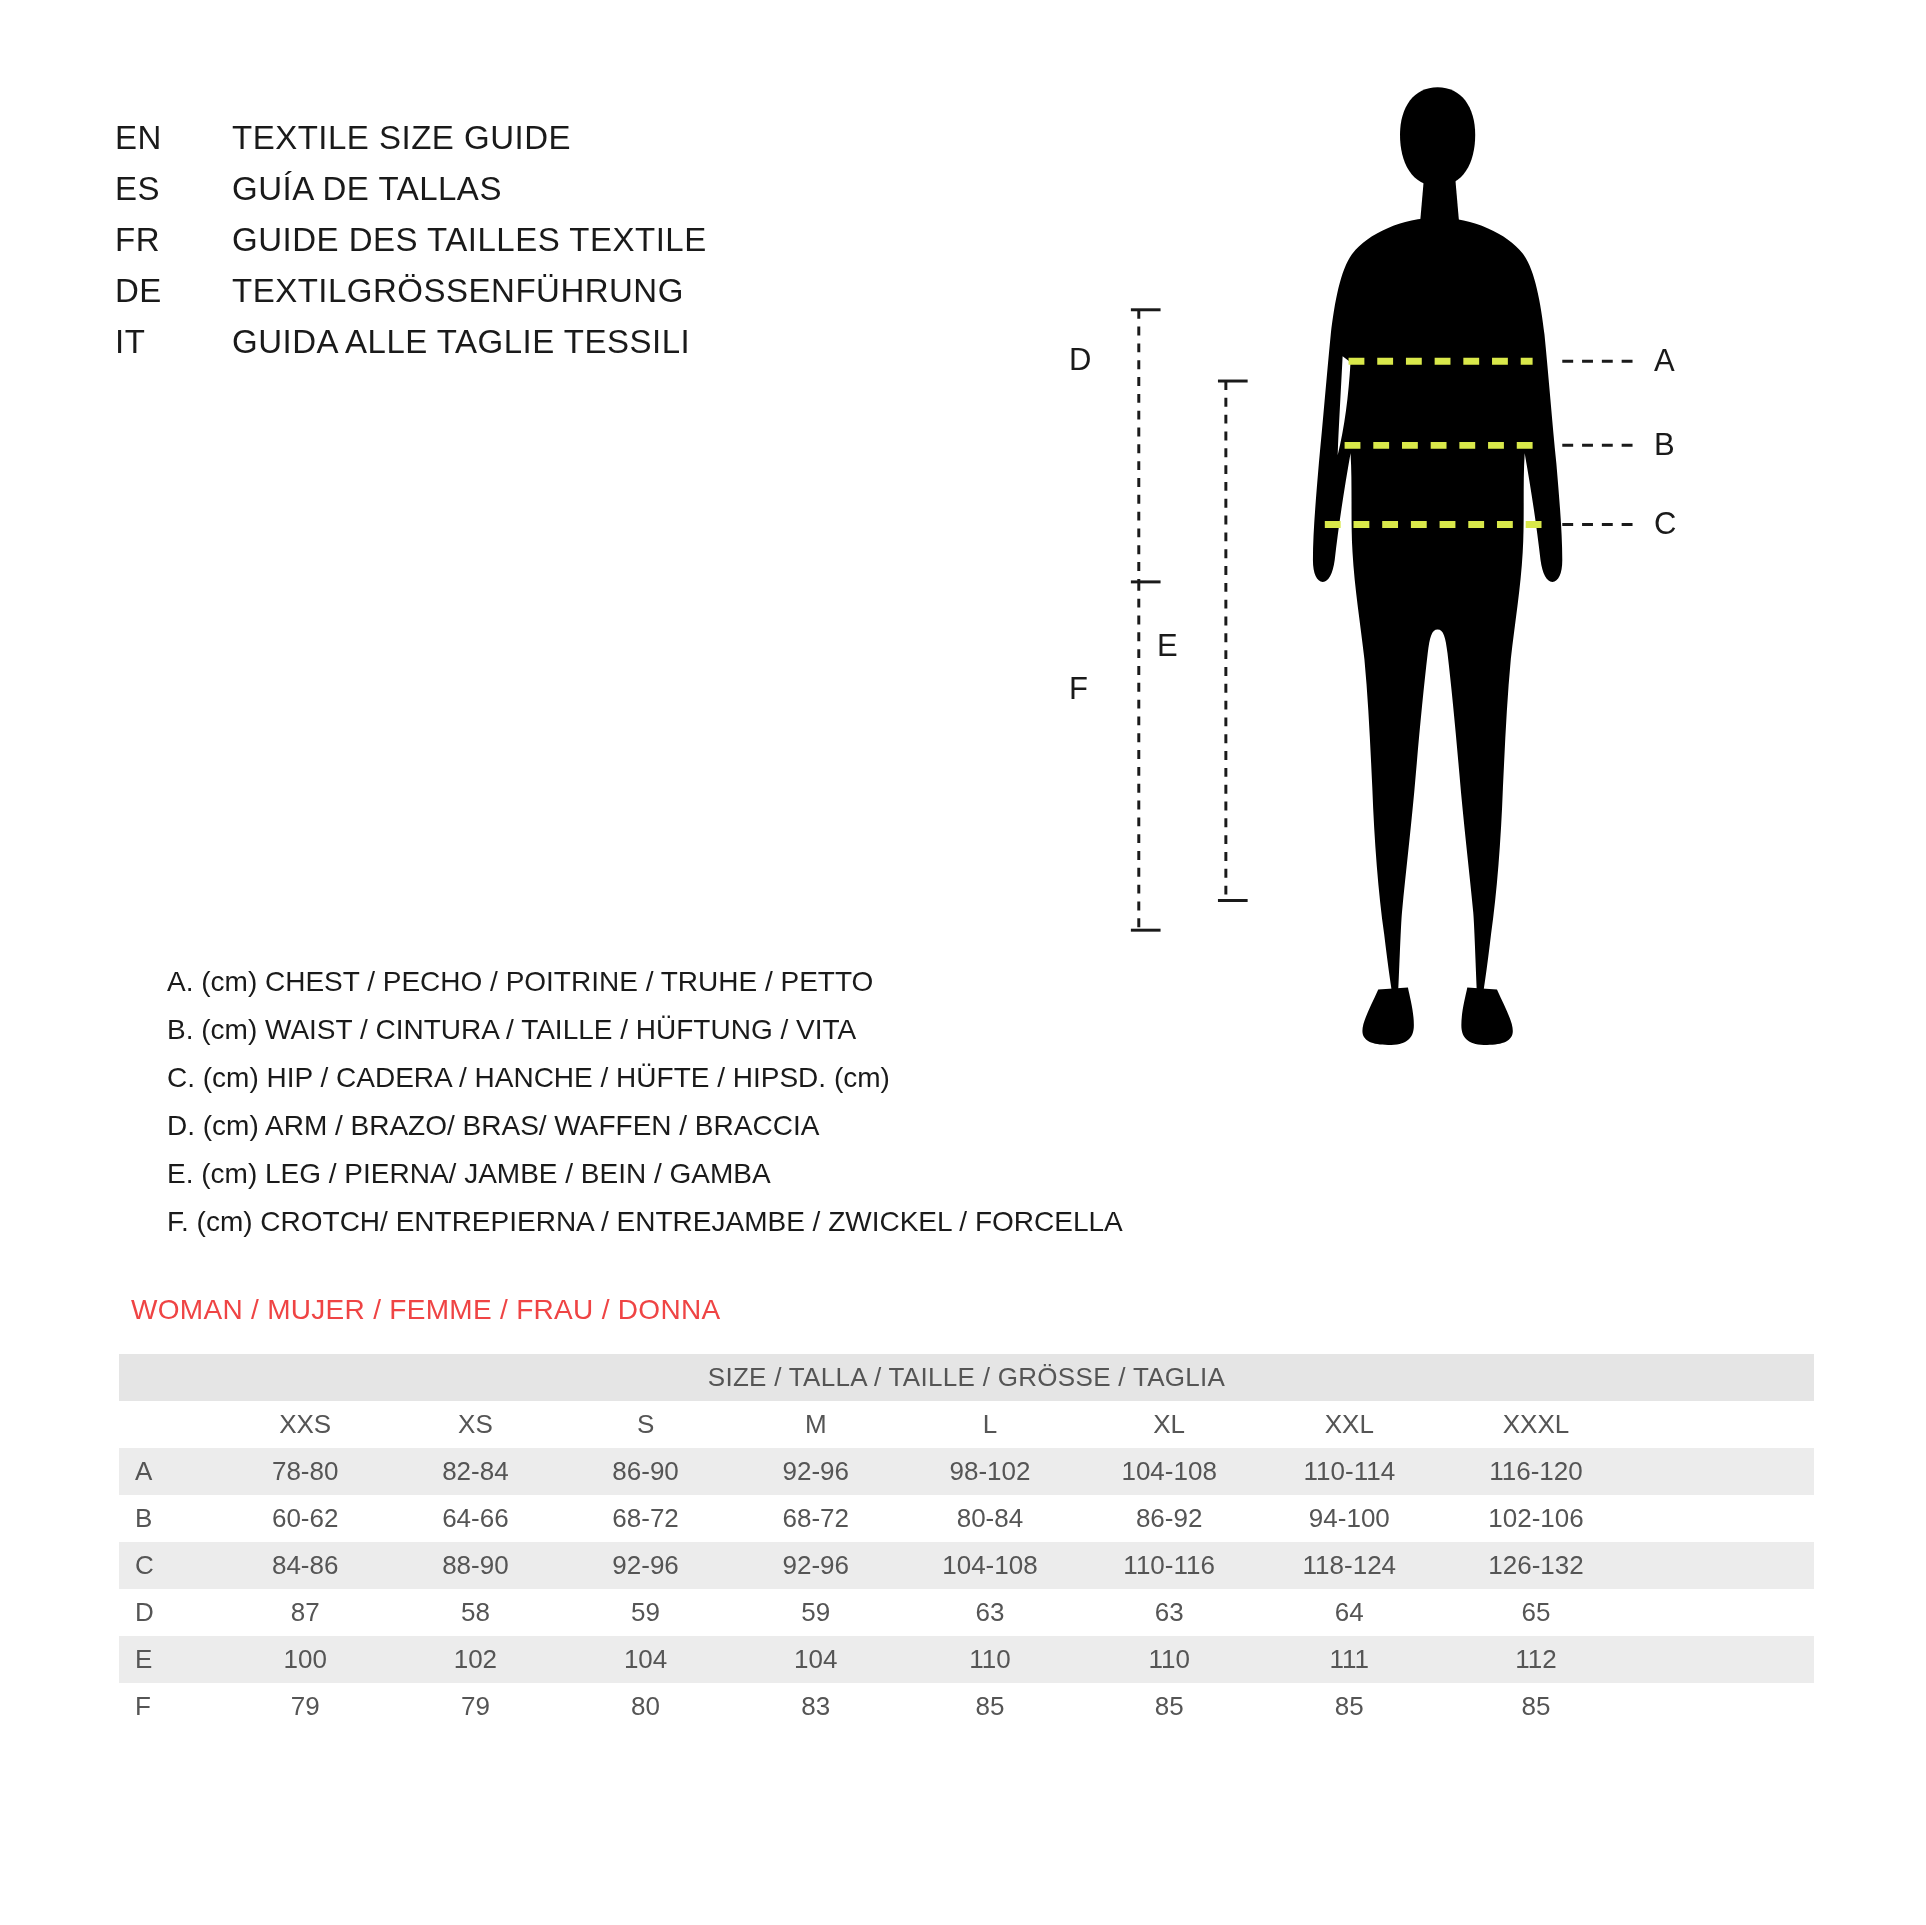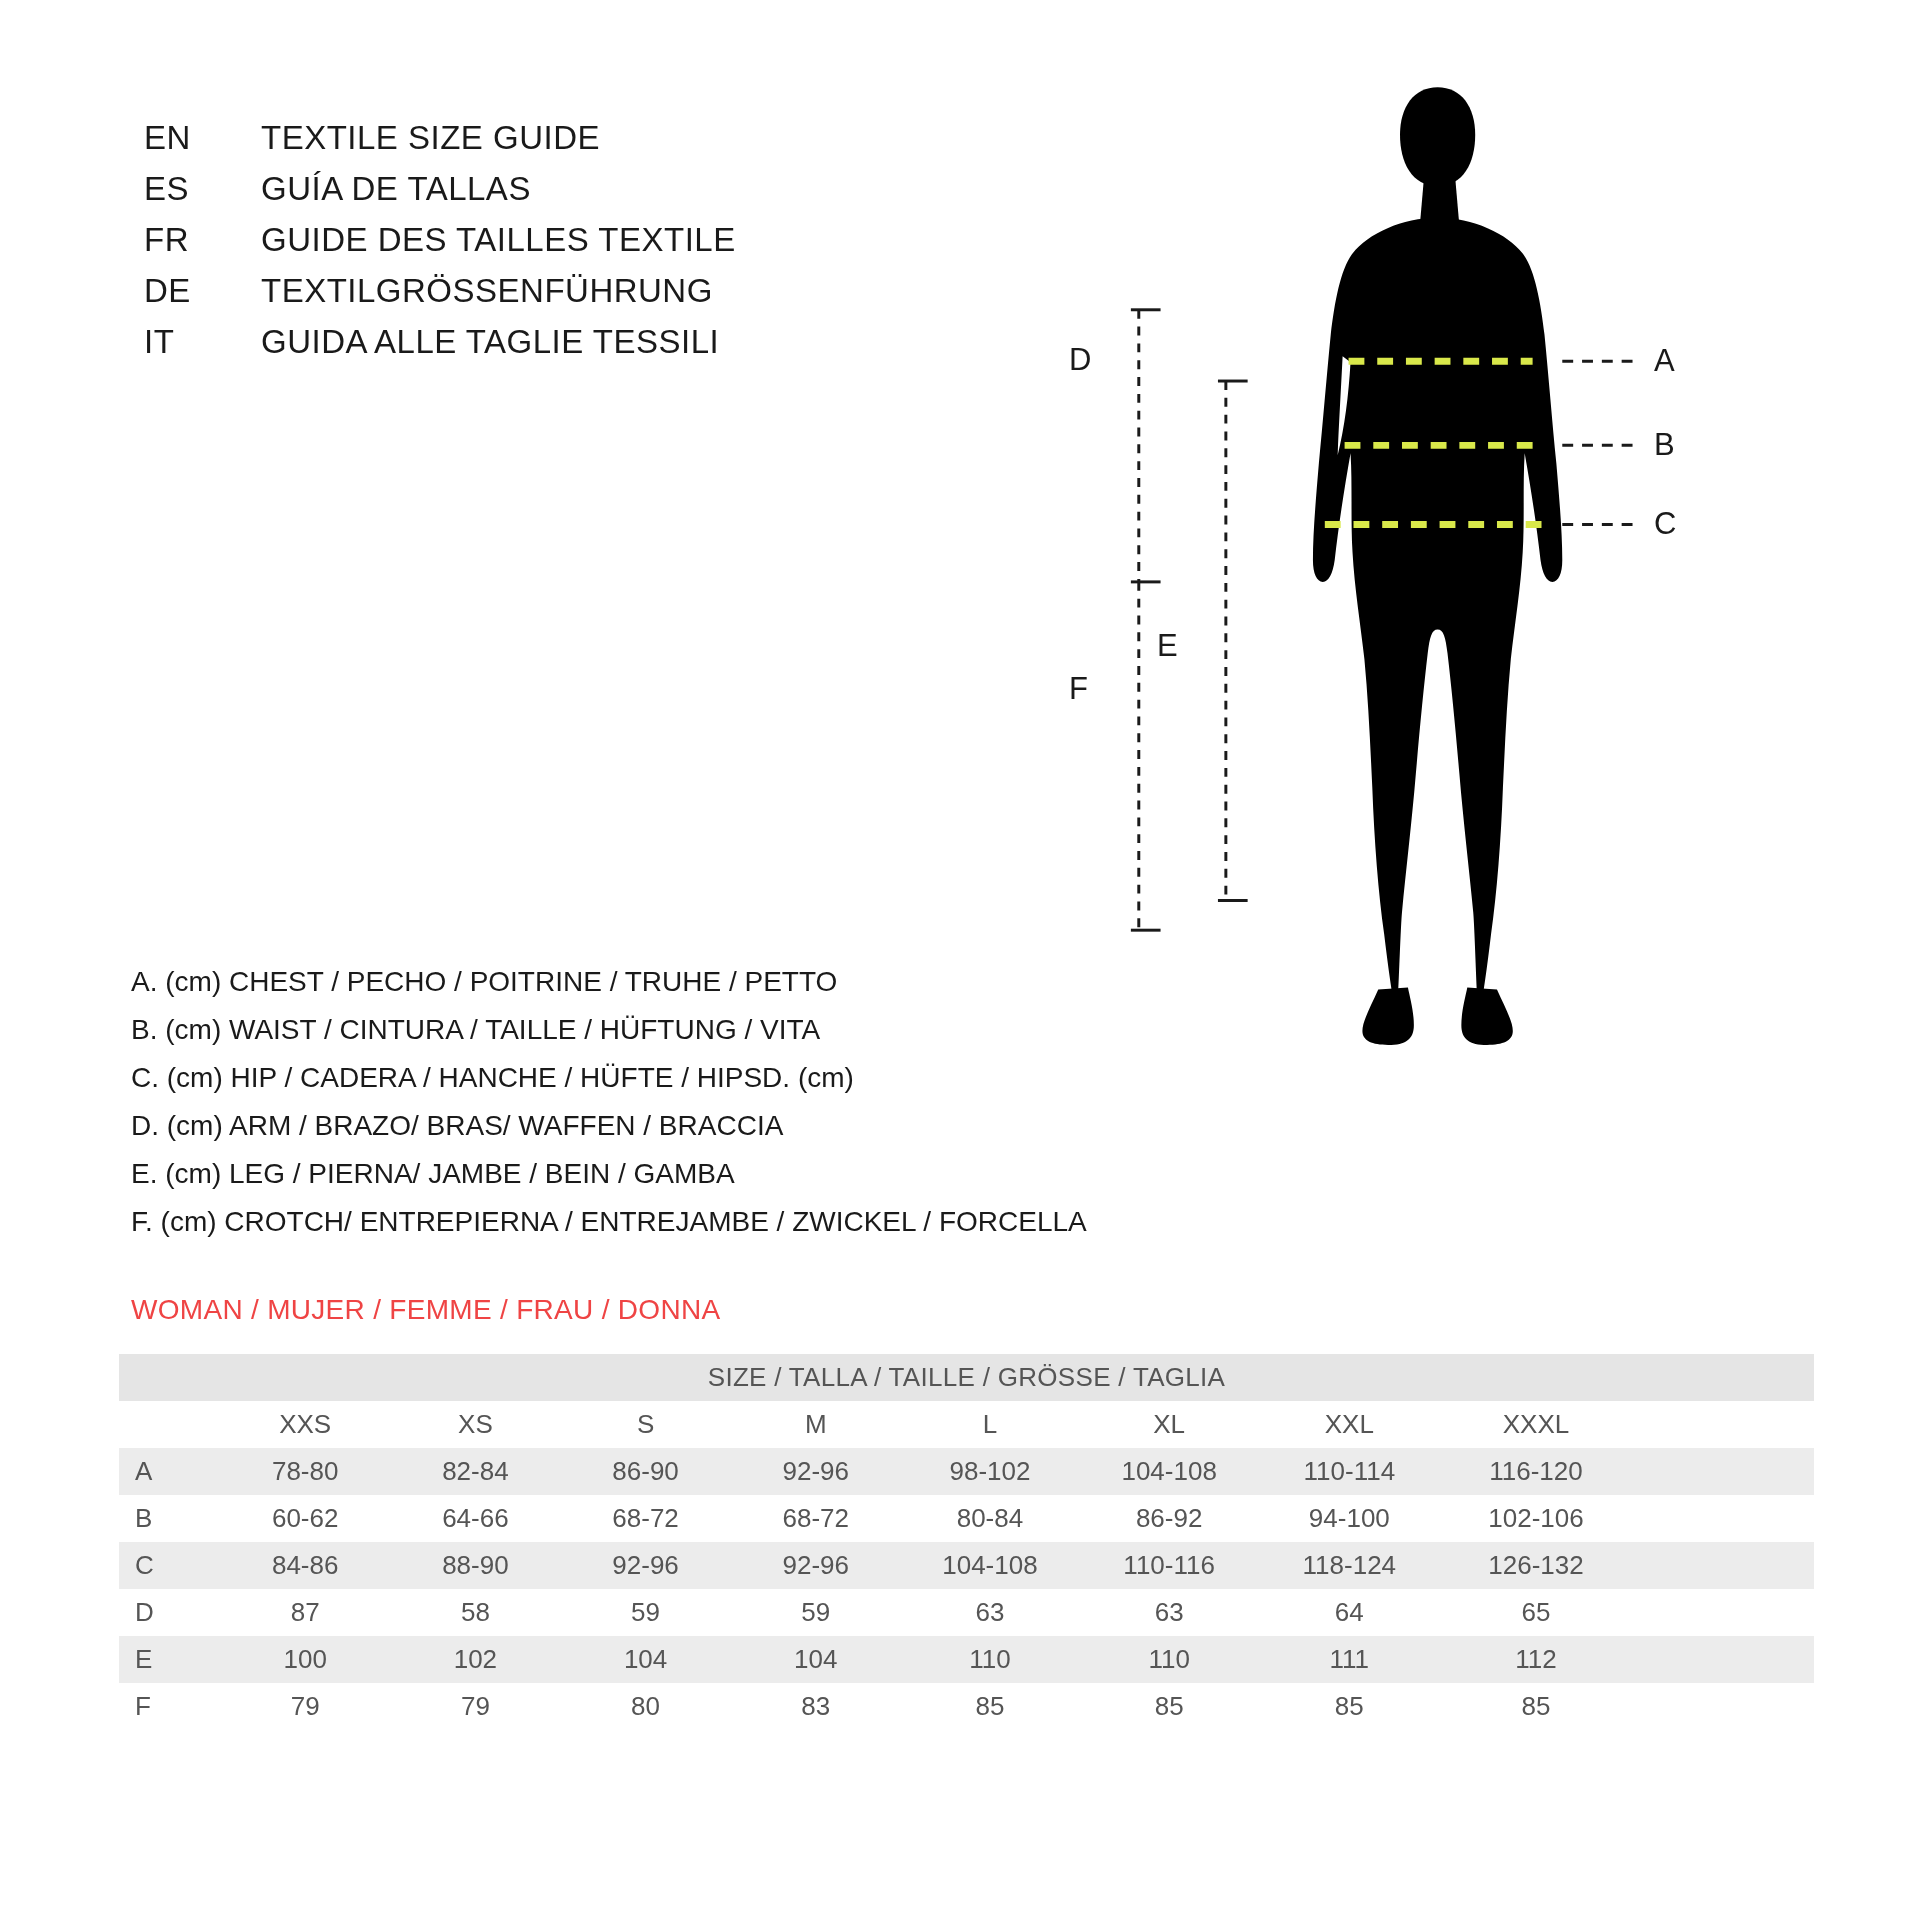--- a/index.html
+++ b/index.html
@@ -17,21 +17,21 @@
   }
   .page {
     position: relative;
     width: 1927px;
     height: 1926px;
   }
 
   
   .titles {
     position: absolute;
-    left: 144px;
+    left: 115px;
     top: 119px;
     width: 772px;
   }
   .title-row {
     display: flex;
     align-items: baseline;
     height: 51px;
   }
   .title-lang {
     width: 117px;
@@ -50,20 +50,21 @@
     position: absolute;
     left: 131px;
     top: 958px;
     width: 1049px;
   }
   .legend-line {
     font-size: 28px;
     line-height: 48px;
     color: #1a1a1a;
     white-space: nowrap;
+    margin-left: 36px;
   }
 
   .group-label {
     position: absolute;
     left: 131px;
     top: 1294px;
     font-size: 28px;
     color: #ef4444;
     letter-spacing: 0.3px;
   }

